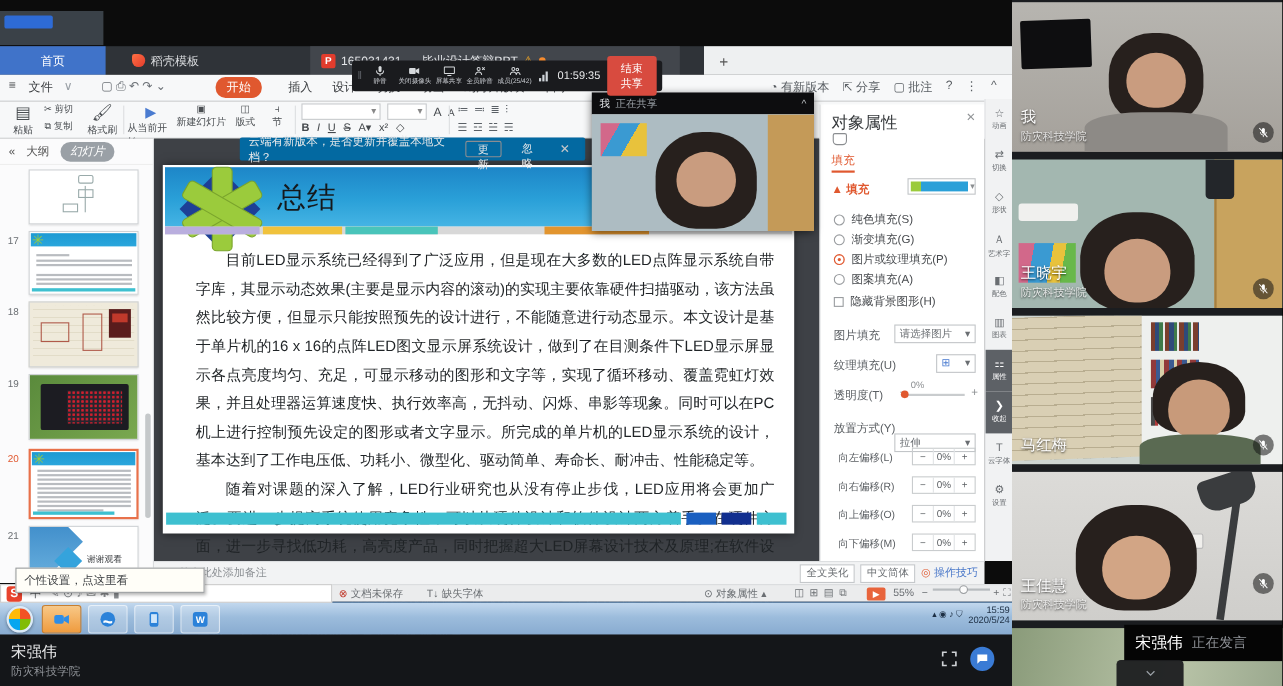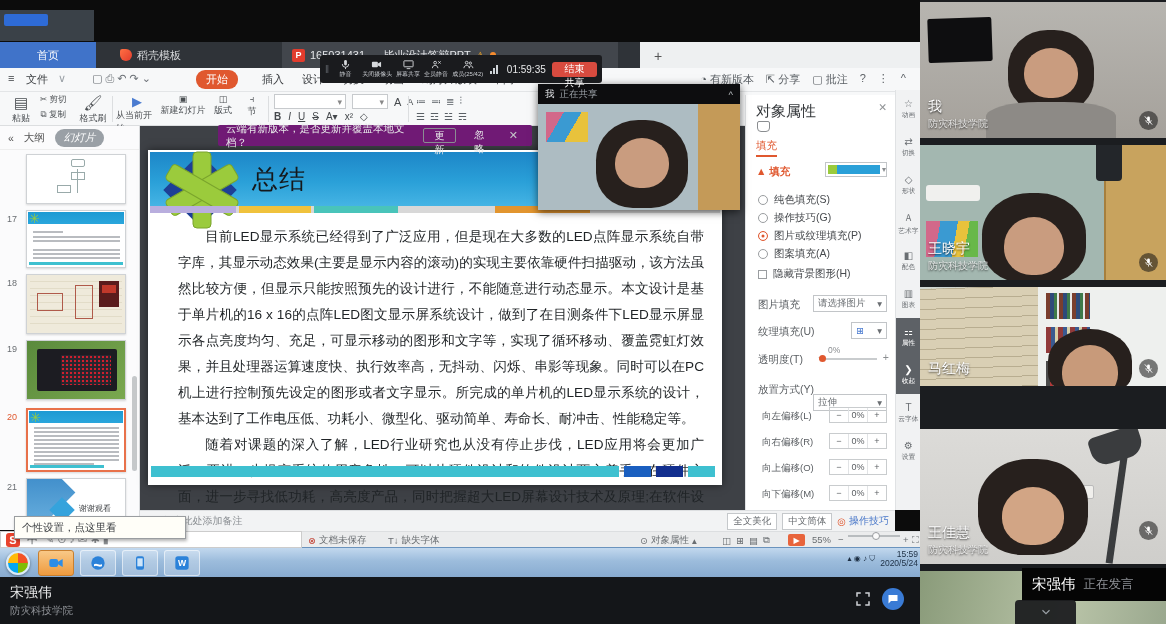--- a/index.html
+++ b/index.html
@@ -47,21 +47,21 @@
   .tnum { position:absolute; left:7px; font-size:9px; color:#6a6e72; }
   .thumb.sel { border:2px solid #e8714a; }
   .mini-head { position:absolute; left:1px; top:1px; right:1px; height:12px; background:linear-gradient(#1d9ad3,#2aa6dc); }
   .mini-star { position:absolute; left:2px; top:0; color:#9bcb3c; font-size:13px; font-weight:bold; }
   .mini-line { position:absolute; left:6px; right:5px; height:2px; background:#b9bcc0; }
   .mini-bar { position:absolute; left:2px; bottom:2px; height:3px; background:#3ec0d0; }
   .scrollbar { position:absolute; right:2px; top:250px; width:5px; height:95px; background:#c5c8ca; border-radius:3px; }
 
   
   .canvas { left:140px; top:126px; width:605px; height:384px; background:#3e4146; }
-  .notif { left:218px; top:125px; width:314px; height:21px; background:#701a75; border-radius:2px; display:flex; align-items:center; gap:8px; padding:4px 8px; font-size:10.5px; color:#e8e9ea; z-index:30; }
+  .notif { left:218px; top:125px; width:314px; height:21px; background:#0369a1; border-radius:2px; display:flex; align-items:center; gap:8px; padding:4px 8px; font-size:10.5px; color:#e8e9ea; z-index:30; }
   .notif button { background:none; border:1px solid #8a8d92; color:#e8e9ea; font-size:10px; padding:0 6px; height:15px; border-radius:2px; }
   .notif .x { margin-left:auto; color:#c4c6c9; border:none; font-size:11px; }
   .slide { left:148px; top:150px; width:574px; height:335px; background:#fff; box-shadow:0 0 8px rgba(0,0,0,.5); }
   .sl-head { position:absolute; left:2px; top:2px; right:2px; height:54px; background:linear-gradient(#1d86c8 0%,#2aa0d8 55%,#45b4e4 100%); }
   .sl-title { position:absolute; left:104px; top:12px; font-size:26px; color:#15181b; letter-spacing:1px; }
   .diamond { position:absolute; left:26px; top:14px; width:52px; height:52px; background:#1d3f96; transform:rotate(45deg); }
   .sl-stripes { position:absolute; left:2px; top:56px; right:2px; height:7px; background:#d8d8d8; }
   .stripe { position:absolute; top:0; height:7px; }
   .sl-body { position:absolute; left:30px; right:18px; top:74px; font-size:13.6px; line-height:26px; color:#1f2326; text-align:justify; }
   .sl-body p { text-indent:2em; }
@@ -120,21 +120,21 @@
   
   .miniwin { left:0; top:10px; width:94px; height:31px; background:#3a4148; z-index:5; }
   .miniwin .b { position:absolute; left:4px; top:4px; width:44px; height:12px; background:#2e6bd6; border-radius:2px; }
   .mtoolbar { left:320px; top:55px; width:282px; height:28px; background:#1a1b1e; border-radius:3px; display:flex; align-items:center; padding:0 5px; gap:2px; z-index:40; }
   .mhandle { color:#5f6368; font-size:10px; margin-right:2px; }
   .mitem { width:35px; display:flex; flex-direction:column; align-items:center; gap:0; color:#c9ccd1; }
   .mitem .lb { font-size:6.5px; transform:scale(.92); white-space:nowrap; }
   .msig { display:flex; align-items:flex-end; gap:1px; margin:0 3px; }
   .msig i { width:2px; background:#cfd4d9; display:block; }
   .mtime { color:#e8e9ea; font-size:10px; margin:0 4px; }
-  .endbtn { background:#d84b3f; color:#fff; font-size:10px; border:none; border-radius:3px; height:15px; padding:0 8px; }
+  .endbtn { background:#d84b3f; color:#fff; font-size:10px; border:none; border-radius:3px; height:36px; padding:0 8px; }
   .preview { left:538px; top:84px; width:202px; height:126px; z-index:35; box-shadow:0 2px 8px rgba(0,0,0,.6); }
   .pv-bar { position:absolute; left:0; top:0; width:100%; height:20px; background:#0d0d0f; color:#e4e6e9; font-size:9.5px; display:flex; align-items:center; gap:5px; padding:0 7px; }
   .pv-bar .up { margin-left:auto; color:#b8bcbf; }
   .pv-body { position:absolute; left:0; top:20px; width:100%; height:106px; background:#adbcc2; overflow:hidden; }
 
   
   .vsidebar { left:920px; top:0; width:246px; height:624px; background:#1b1d20; }
   .feed { position:absolute; left:0; width:246px; overflow:hidden; background:#777; }
   .vname { position:absolute; left:8px; color:#fff; font-size:14px; text-shadow:0 1px 2px rgba(0,0,0,.8); z-index:3; }
   .vorg { position:absolute; left:8px; color:rgba(255,255,255,.82); font-size:10px; text-shadow:0 1px 2px rgba(0,0,0,.8); z-index:3; }
@@ -383,21 +383,21 @@
     <div class="pswatch">
         <span class="mini"></span>
         <span style="color:#8a8d90;font-size:8px">▾</span>
       </div>
     <div class="rrow" style="top:98px">
         <span class="rdot"></span>
         <span>纯色填充(S)</span>
       </div>
     <div class="rrow" style="top:116px">
         <span class="rdot"></span>
-        <span>操作技巧(G)</span>
+        <span>渐变填充(G)</span>
       </div>
     <div class="rrow" style="top:134px">
         <span class="rdot on"></span>
         <span>图片或纹理填充(P)</span>
       </div>
     <div class="rrow" style="top:152px">
         <span class="rdot"></span>
         <span>图案填充(A)</span>
       </div>
     <div class="rrow" style="top:172px">
@@ -681,21 +681,21 @@
       <div class="vorg" style="bottom:7px">防灾科技学院</div>
       <div class="micmute">
           <svg width="11" height="11" viewBox="0 0 24 24">
             <rect x="9" y="3" width="6" height="11" rx="3" fill="#fff"></rect>
             <path d="M6 11a6 6 0 0 0 12 0M12 17v4" stroke="#fff" stroke-width="1.6" fill="none"></path>
             <line x1="4" y1="3" x2="20" y2="21" stroke="#fff" stroke-width="2"></line>
           </svg>
         </div>
     </div>
 
-    <div class="feed" style="top:287px;height:99px;background:#cfd6d2">
+    <div class="feed" style="top:287px;height:135px;background:#cfd6d2">
       <div class="abs" style="left:0;top:0;width:118px;height:130px;background:repeating-linear-gradient(0deg,#d9cfb4 0 9px,#b8ad90 9px 10px),repeating-linear-gradient(90deg,rgba(0,0,0,0) 0 11px,rgba(120,108,80,.4) 11px 12px);transform:skewY(-2deg)"></div>
       <div class="abs" style="right:0;top:0;width:128px;height:135px;background:#eef0ee">
         <div class="abs" style="left:8px;top:6px;width:44px;height:26px;background:repeating-linear-gradient(90deg,#7a3e2e 0 4px,#2e4a7a 4px 8px,#3e7a4a 8px 11px,#e8e8e8 11px 13px)"></div>
         <div class="abs" style="left:8px;top:40px;width:44px;height:26px;background:repeating-linear-gradient(90deg,#913a3a 0 5px,#3a5a91 5px 9px,#d8cfa8 9px 12px)"></div>
         <div class="abs" style="left:8px;top:74px;width:44px;height:26px;background:repeating-linear-gradient(90deg,#4a4a4a 0 4px,#b03a3a 4px 7px,#e0e0e0 7px 10px)"></div>
       </div>
       <div class="hair" style="left:128px;top:42px;width:84px;height:64px;border-radius:50% 50% 30% 30%"></div>
       <div class="face" style="left:142px;top:58px;width:56px;height:54px;background:#c89a7a"></div>
       <div class="torso" style="left:116px;top:108px;width:110px;height:28px;background:#5a6a52"></div>
       <div class="vname" style="bottom:8px">马红梅</div>

